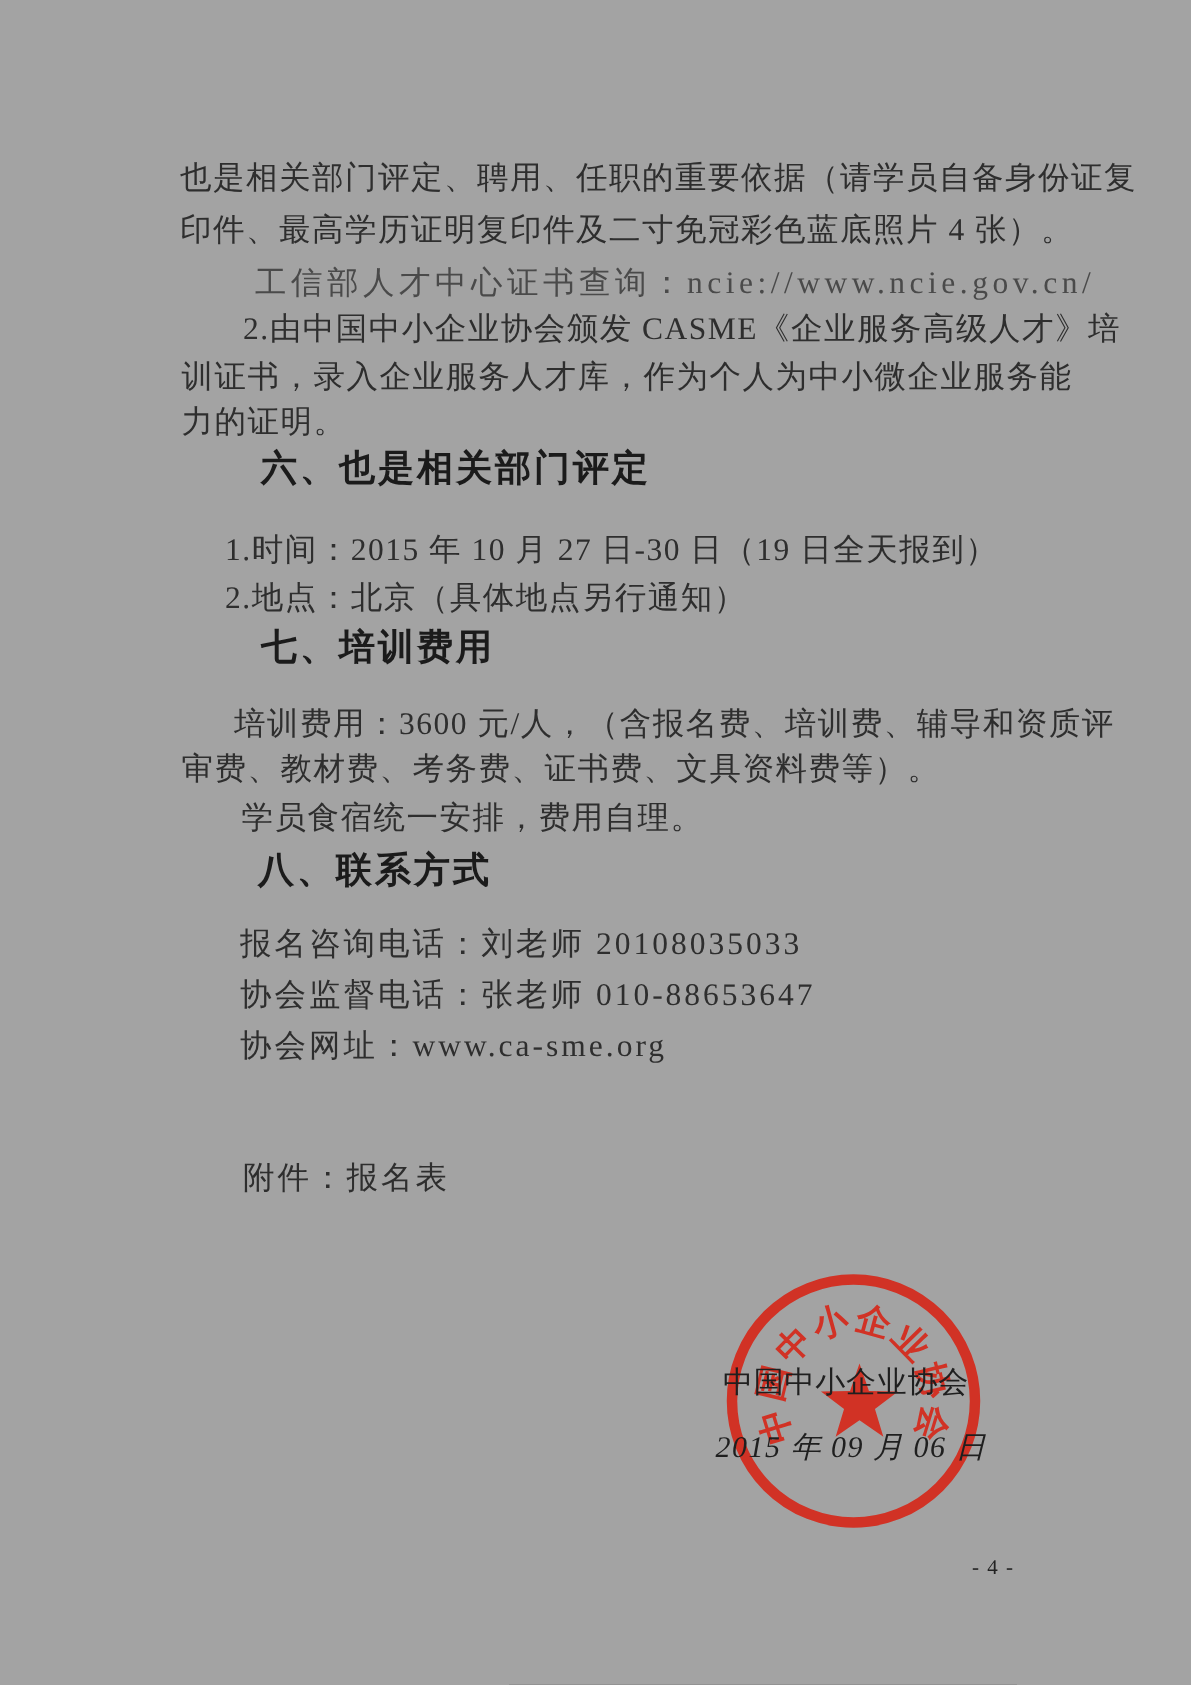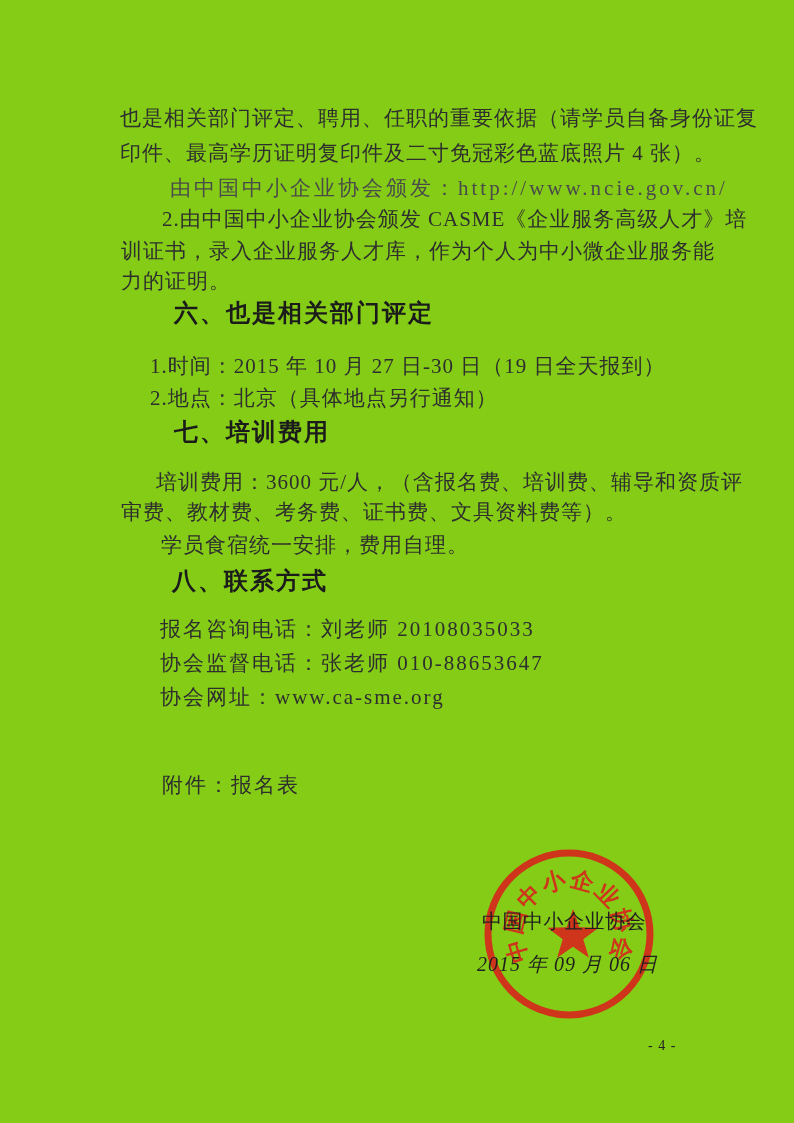--- a/index.html
+++ b/index.html
@@ -1,20 +1,20 @@
 <!DOCTYPE html>
 <html><head>
 <meta charset="utf-8">
 <style>
   html,body { margin:0; padding:0; background:#888; }
   .page {
     position:relative;
     width:794px; height:1123px;
     margin:0 auto;
-    background:#84cc16;
+    background:#a3a3a3;
     font-family:"Liberation Serif","DejaVu Serif",serif;
     overflow:hidden;
   }
   .line {
     position:absolute;
     white-space:nowrap;
     font-size:21px;
     line-height:26px;
     color:#2e2e2e;
     letter-spacing:1px;
@@ -45,21 +45,21 @@
   .date-line { left:477px; top:951px; font-size:20px; letter-spacing:1px;font-style:italic; }
   .page-num  { left:648px; top:1038px; font-size:14px; color:#222; letter-spacing:1px; }
 </style>
 </head>
 <body>
 
 <div class="page">
 
   <div class="line" style="left:120px; top:105px;">也是相关部门评定、聘用、任职的重要依据（请学员自备身份证复</div>
   <div class="line" style="left:120px; top:140px;">印件、最高学历证明复印件及二寸免冠彩色蓝底照片 4 张）。</div>
-  <div class="line q" style="left:170px; top:175px;">由中国中小企业协会颁发：http://www.ncie.gov.cn/</div>
+  <div class="line q" style="left:170px; top:175px;">工信部人才中心证书查询：ncie://www.ncie.gov.cn/</div>
   <div class="line" style="left:162px; top:206px;">2.由中国中小企业协会颁发 CASME《企业服务高级人才》培</div>
   <div class="line" style="left:121px; top:238px;">训证书，录入企业服务人才库，作为个人为中小微企业服务能</div>
   <div class="line" style="left:121px; top:268px;">力的证明。</div>
 
   <div class="line h" style="left:174px; top:300px;">六、也是相关部门评定</div>
   <div class="line" style="left:150px; top:353px;">1.时间：2015 年 10 月 27 日-30 日（19 日全天报到）</div>
   <div class="line" style="left:150px; top:385px;">2.地点：北京（具体地点另行通知）</div>
 
   <div class="line h" style="left:174px; top:419px;">七、培训费用</div>
   <div class="line" style="left:156px; top:469px;">培训费用：3600 元/人，（含报名费、培训费、辅导和资质评</div>

